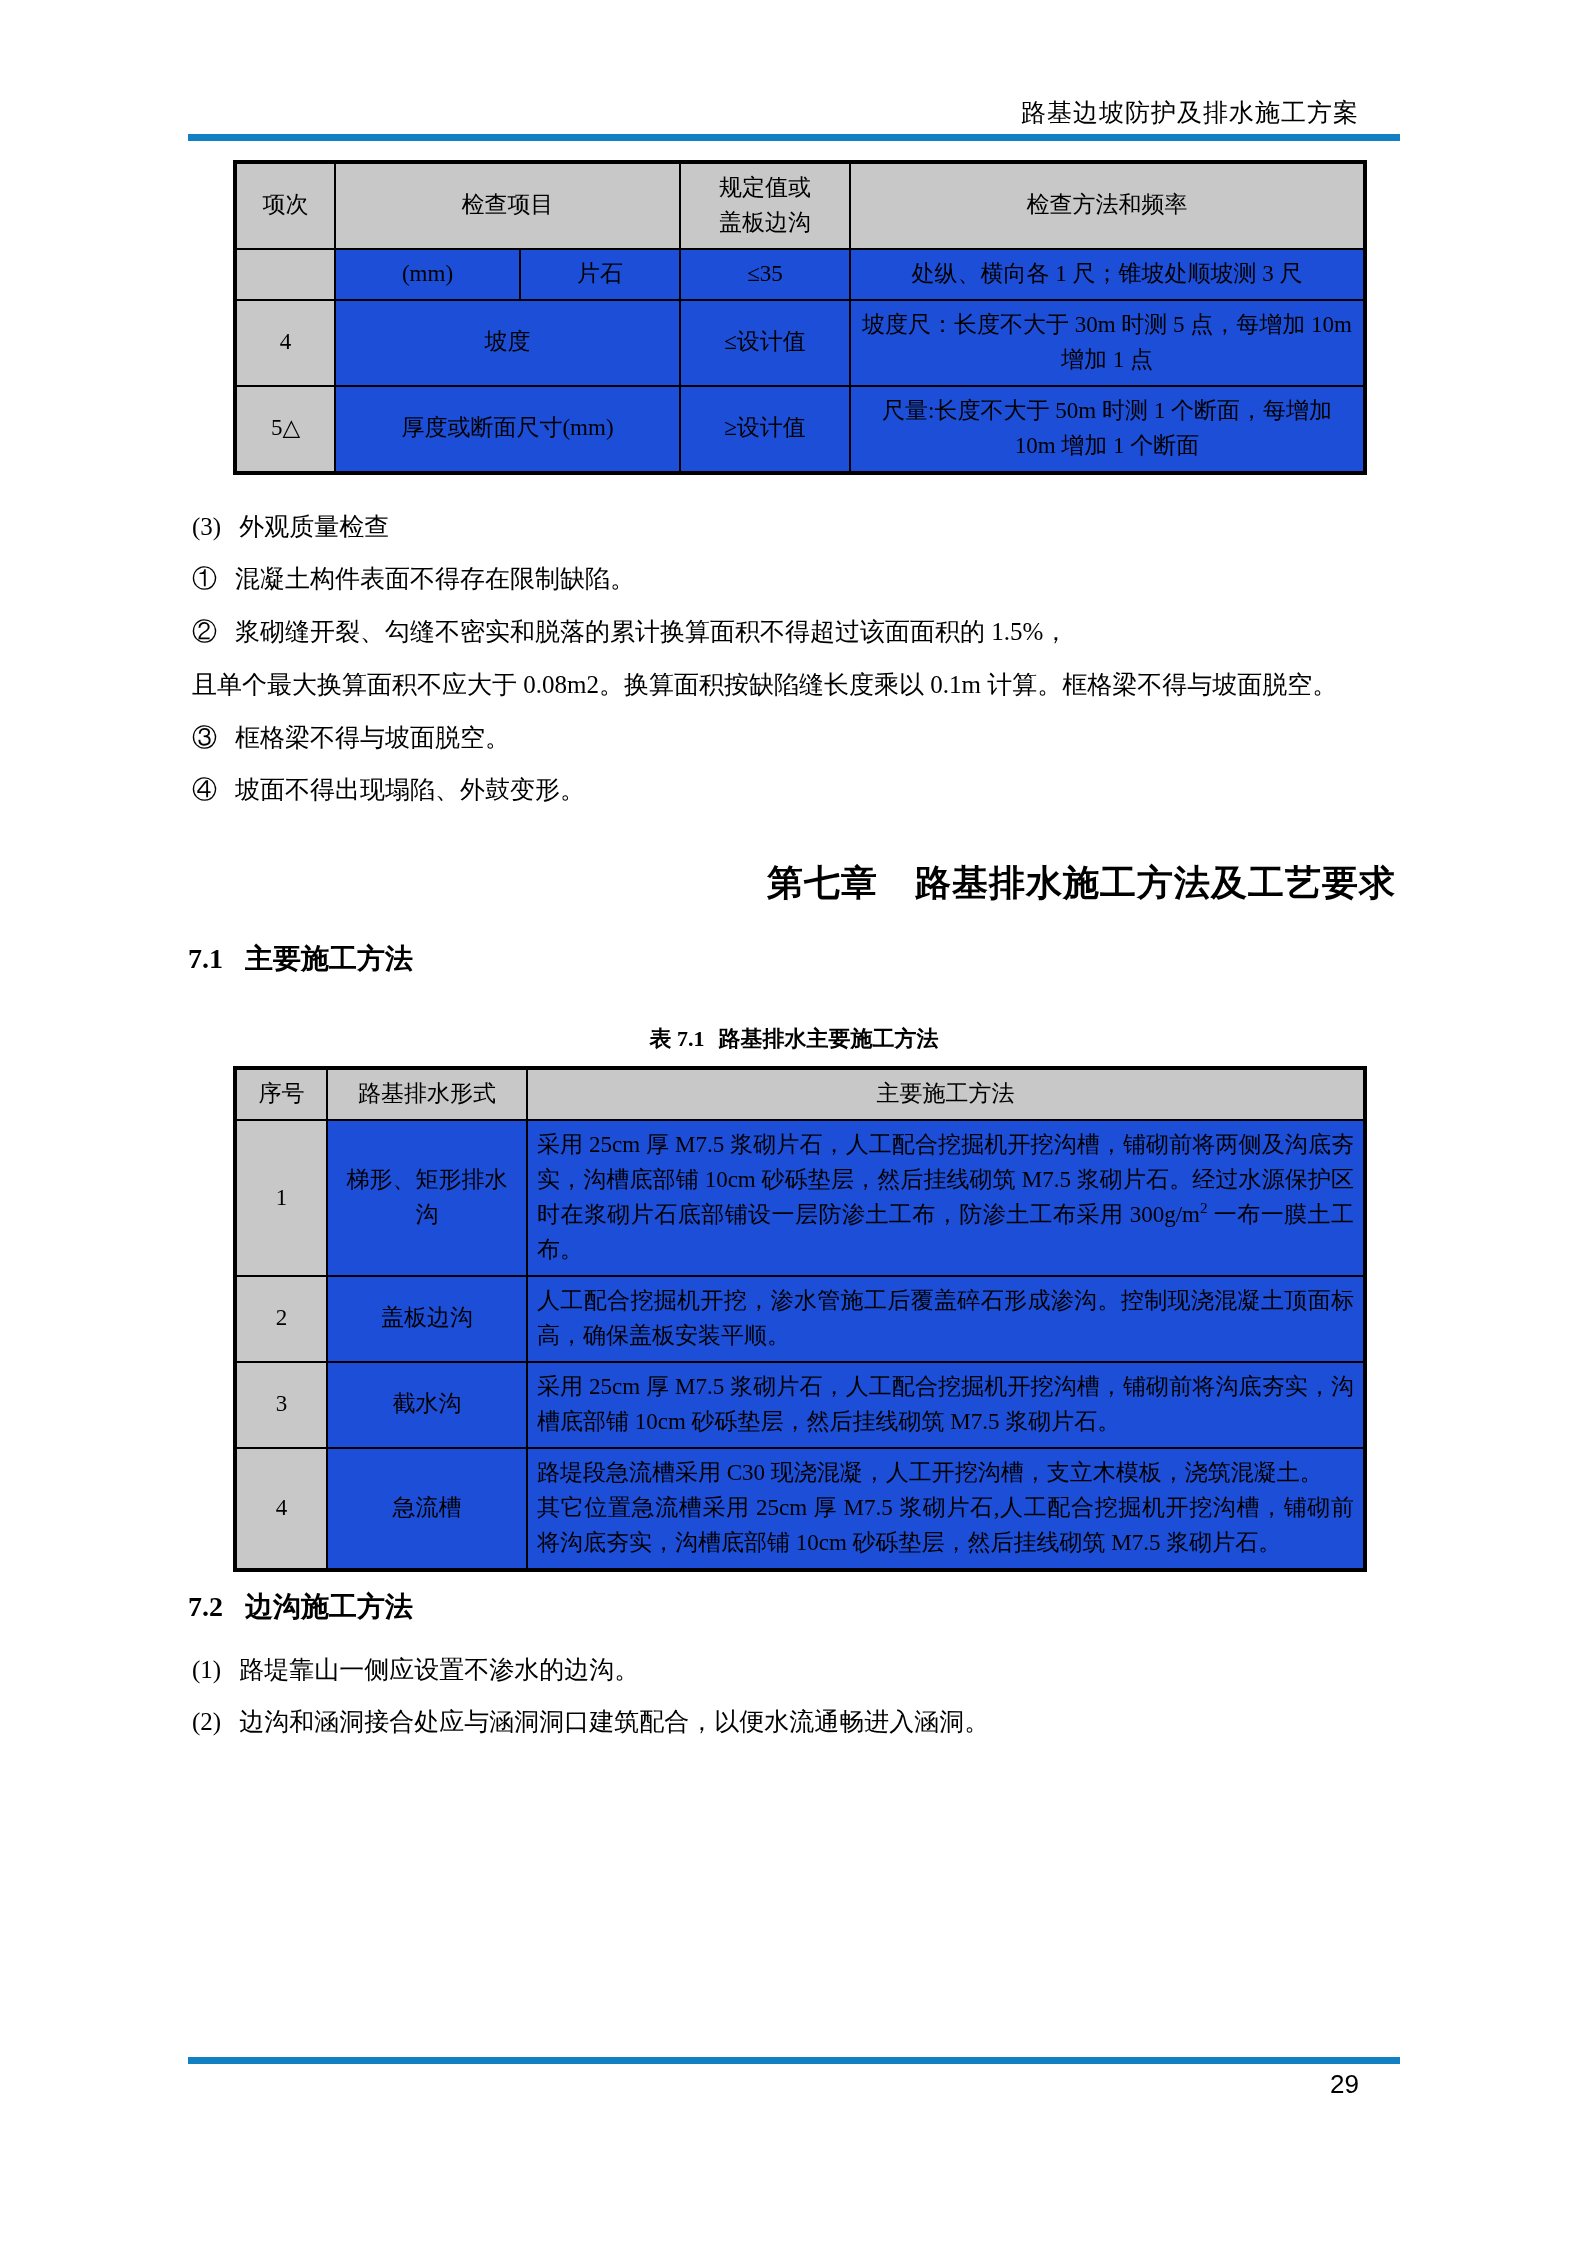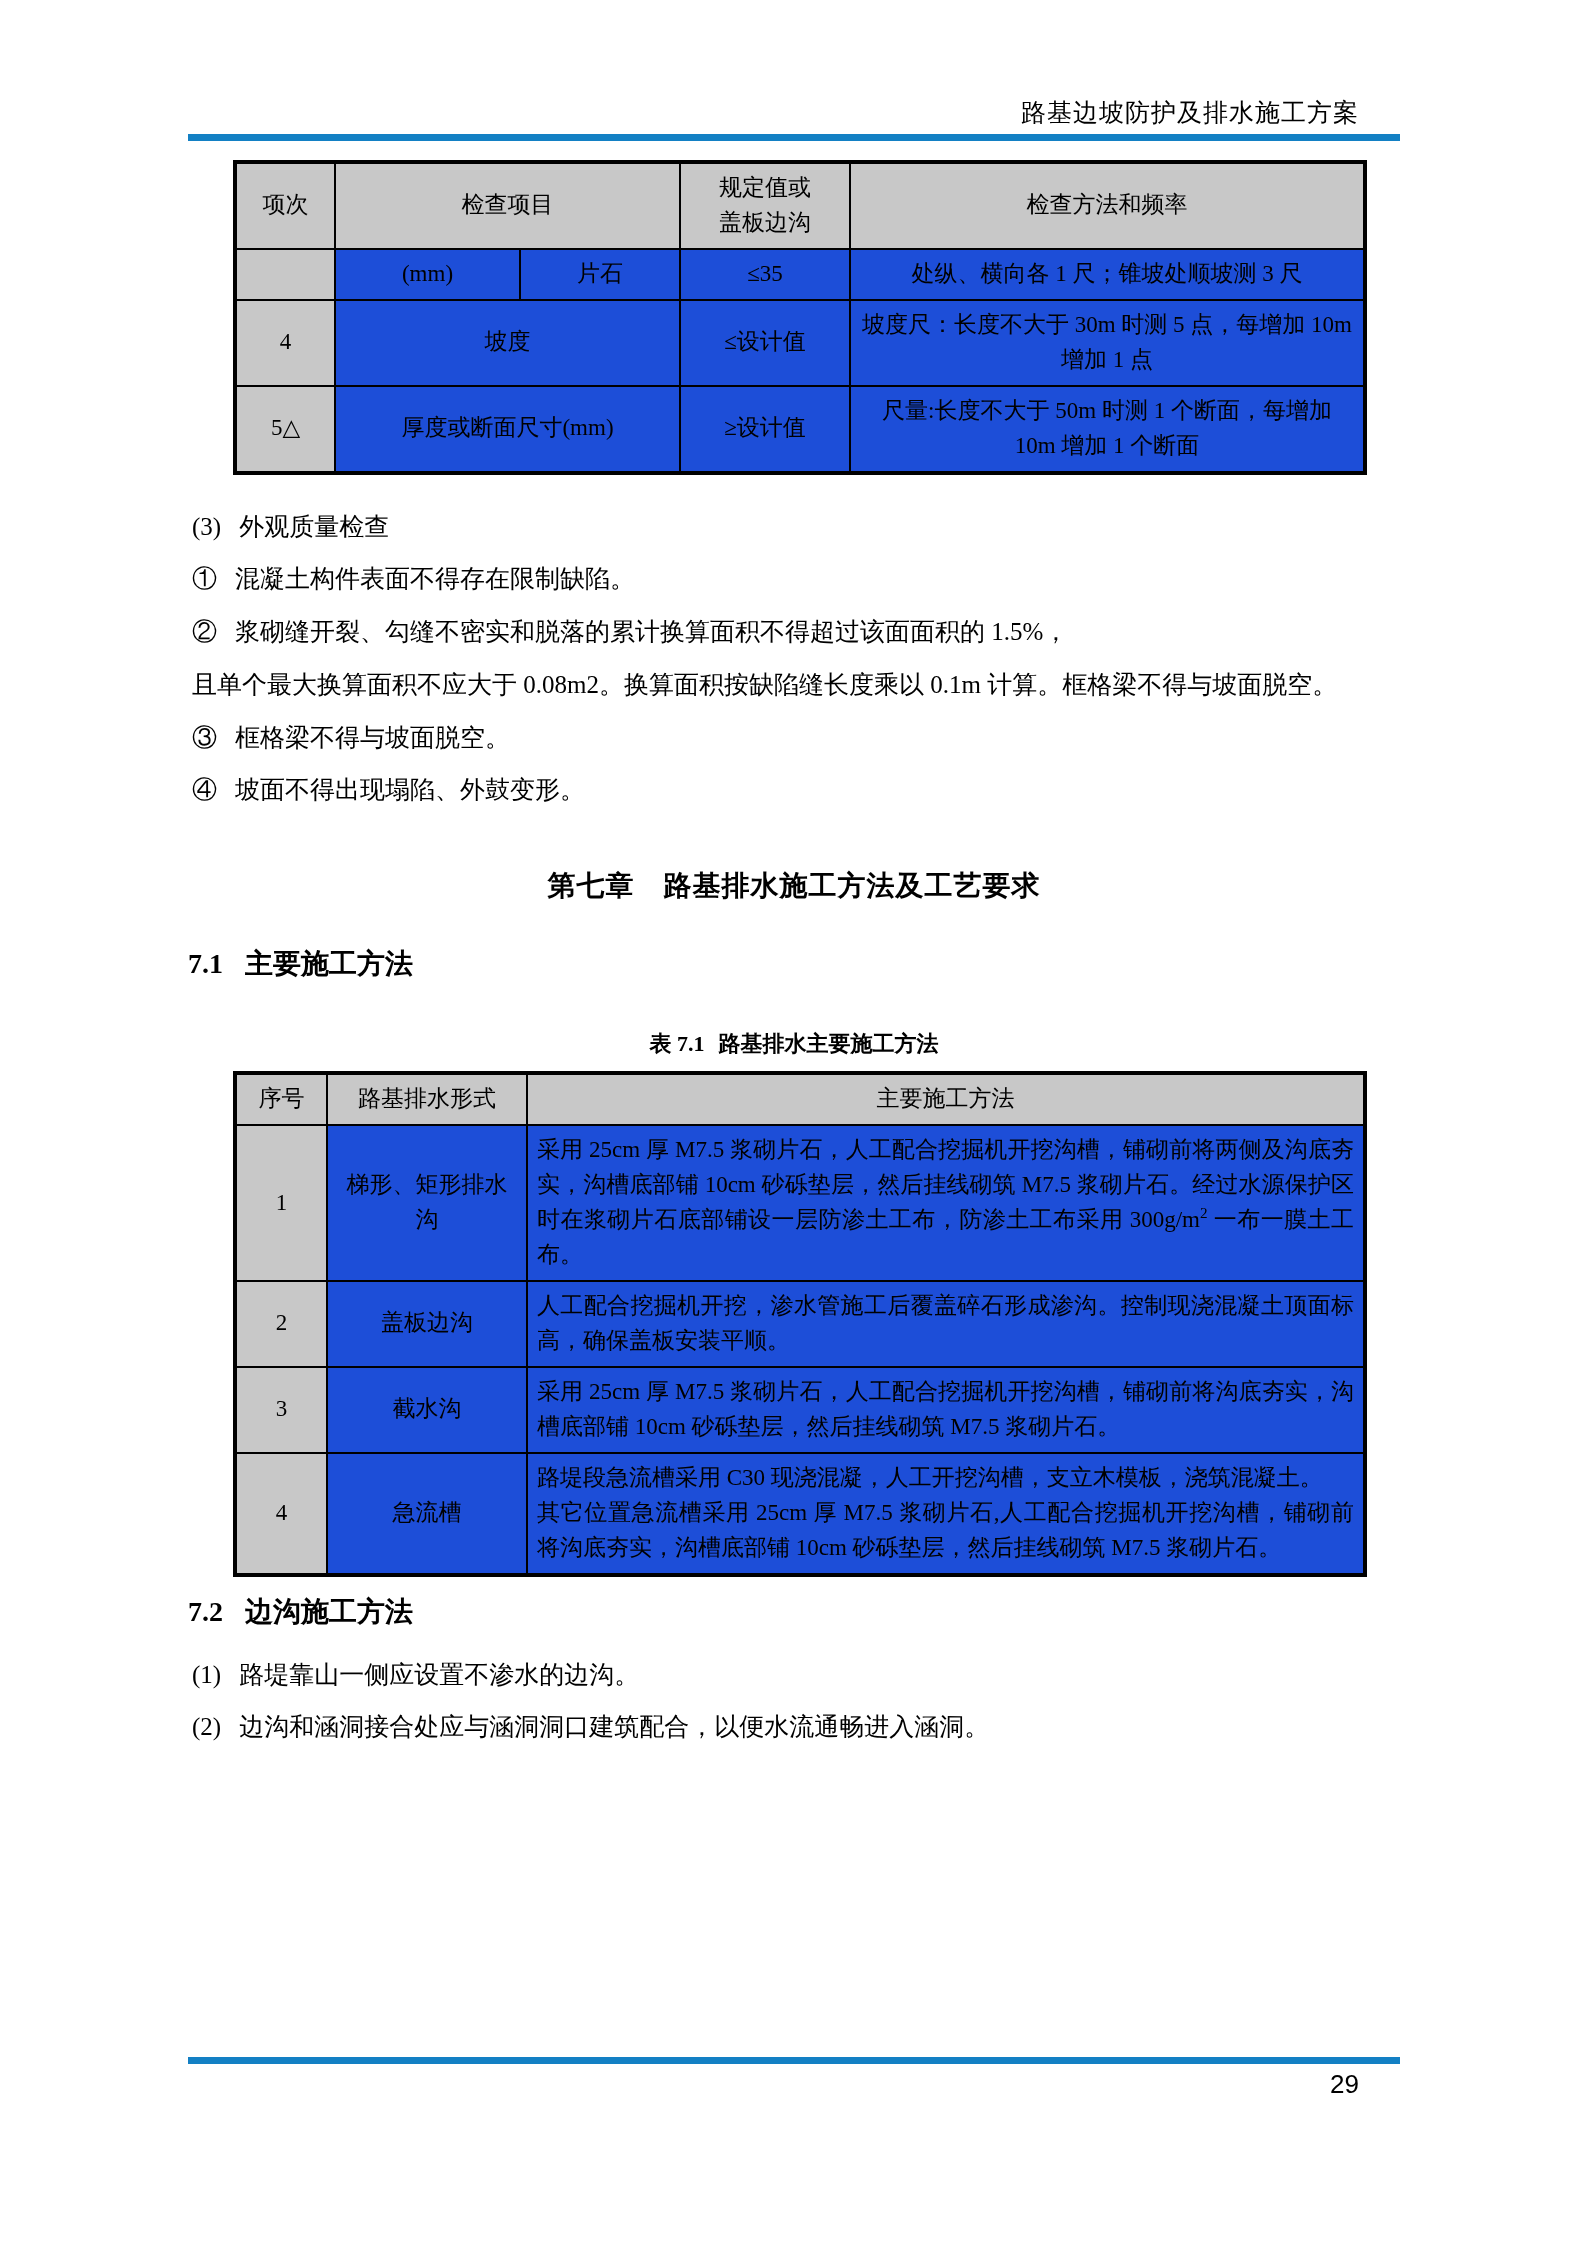--- a/index.html
+++ b/index.html
@@ -128,24 +128,24 @@
     padding-left: 60px;
     text-indent: -60px;
   }
   .para-flow {
     padding-left: 0;
   }
   .marker-gap { display: inline-block; width: 18px; }
 
   
   .chapter-title {
-    text-align: center;
-    font-size: 28px;
+    text-align: right;
+    font-size: 36px;
     font-weight: bold;
-    margin: 12px;
+    margin: 4px;
     letter-spacing: 1px;
     font-family: "Liberation Serif", "DejaVu Serif", serif;
   }
   .h2 {
     font-size: 28px;
     font-weight: bold;
     margin: 0;
     font-family: "Liberation Serif", "DejaVu Serif", serif;
   }
   .h2 .num { margin-right: 22px; }

